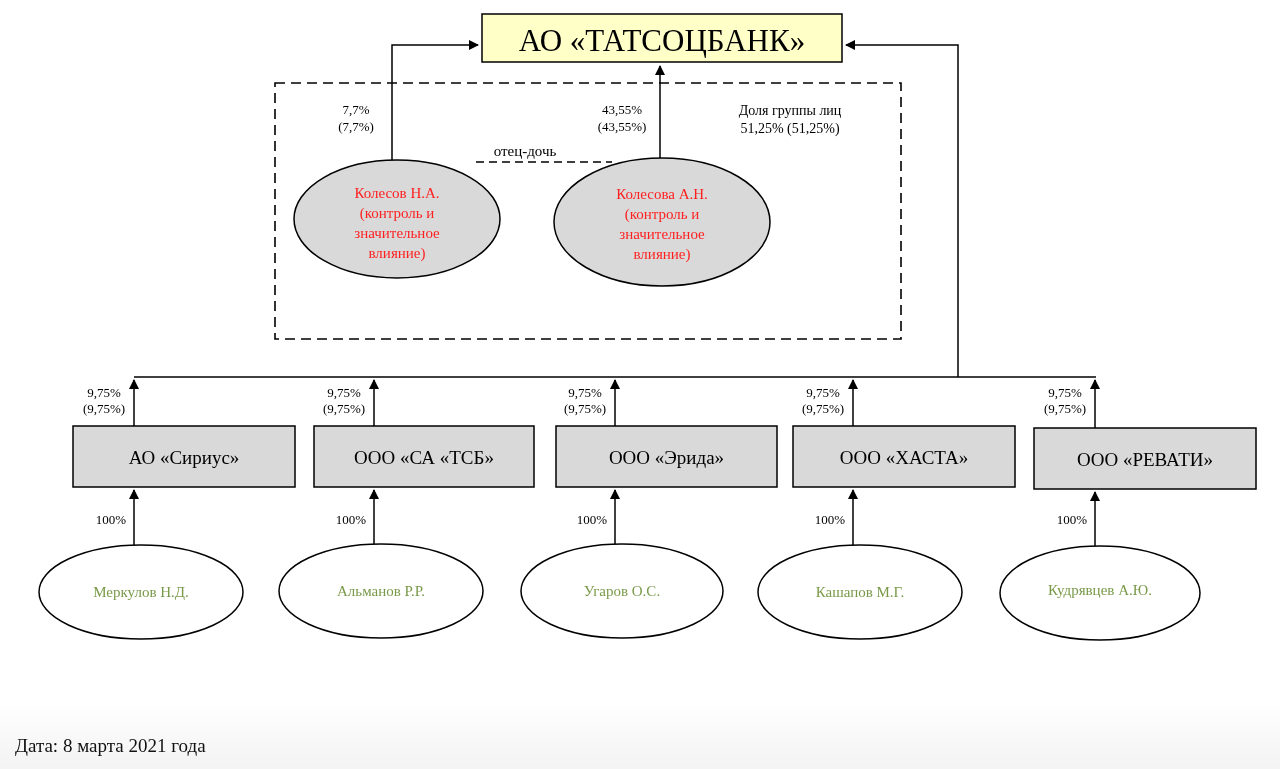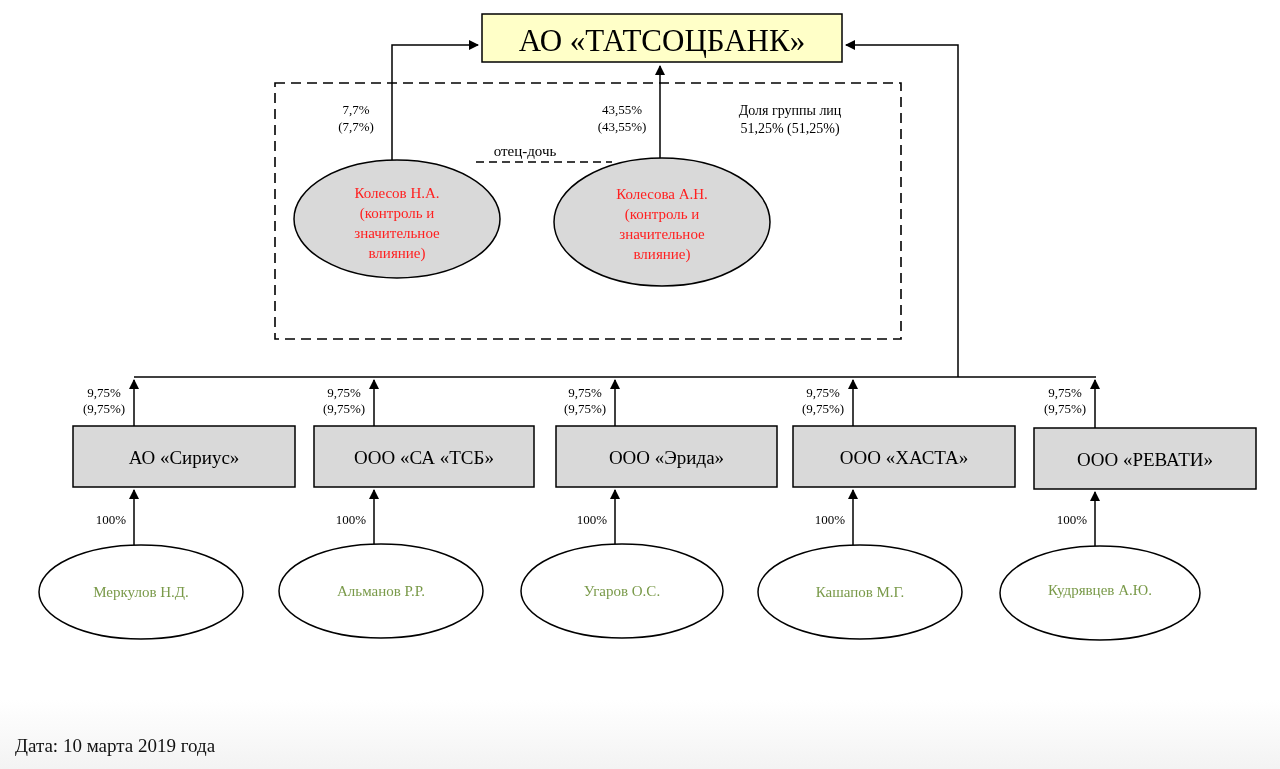--- a/index.html
+++ b/index.html
@@ -116,13 +116,13 @@
         <rect x="1034" y="428" width="222" height="61" fill="#d9d9d9" stroke="#000" stroke-width="1.5"></rect>
         <text x="1145" y="465.5" text-anchor="middle" class="txt" font-size="19" fill="#000">ООО «РЕВАТИ»</text>
         <line x1="1095" y1="546" x2="1095" y2="492" stroke="#000" stroke-width="1.5" marker-end="url(#arrow)"></line>
         <text x="1072" y="524" text-anchor="middle" class="txt" font-size="13" fill="#000">100%</text>
         <ellipse cx="1100" cy="593" rx="100" ry="47" fill="#ffffff" stroke="#000" stroke-width="1.5"></ellipse>
         <text x="1100" y="595" text-anchor="middle" class="txt" font-size="15" fill="#7a9a4a">Кудрявцев А.Ю.</text>
       </g>
     </g>
 </svg>
 
-<div class="date">Дата: 10 марта 2019 года</div>
+<div class="date">Дата: 8 марта 2021 года</div>
 
 </body></html>

